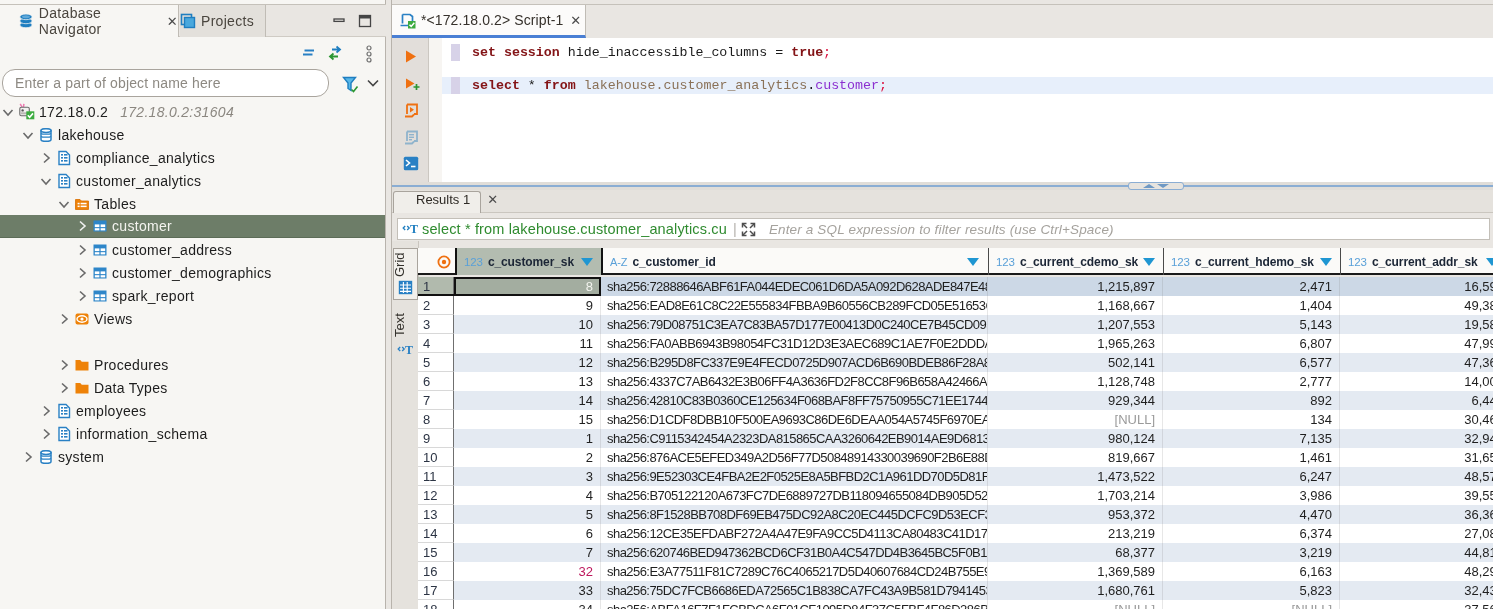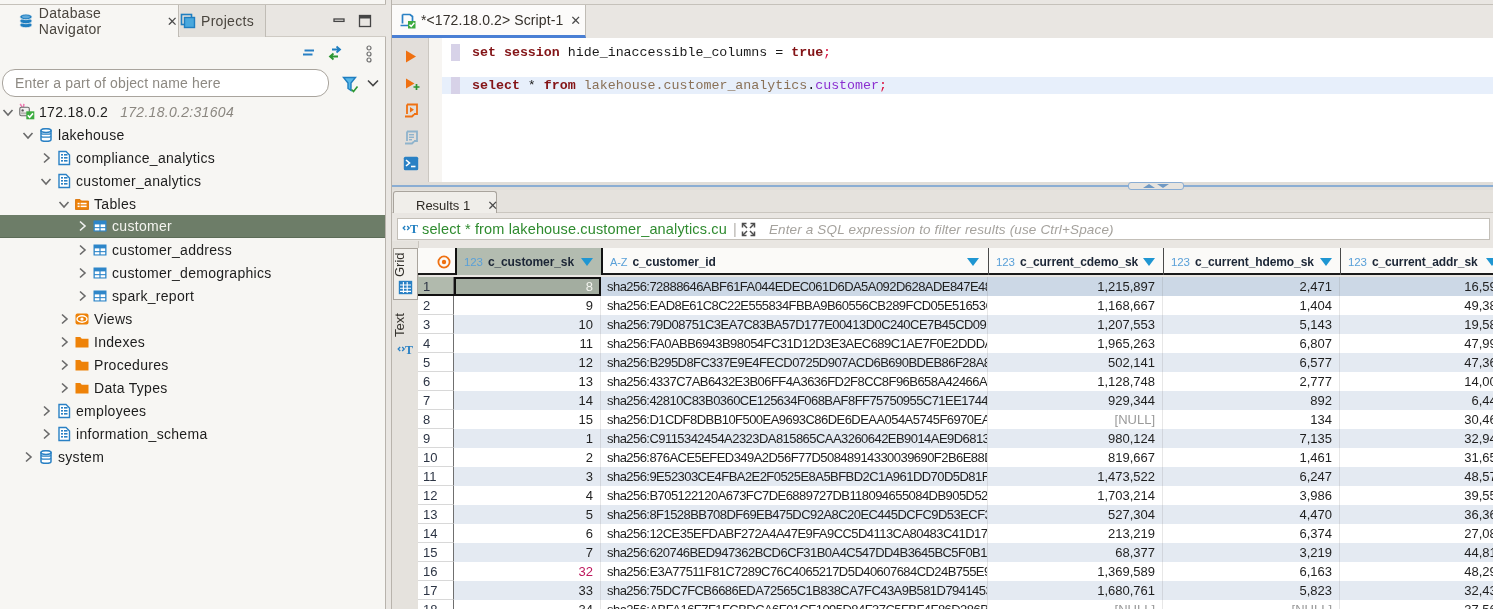--- a/index.html
+++ b/index.html
@@ -50,23 +50,23 @@
 .tbl { color:#8b2fd0; }
 .sc { color:#dc1240; }
 
 #split { position:absolute; left:0; top:182px; width:1102px; height:8px; background:#e0ddd8; }
 #splitline { position:absolute; left:0; top:3px; width:1102px; height:2px; background:#8aadd3; }
 #splitw { position:absolute; left:736px; top:0; width:56px; height:8px; background:#e7e4df;
   border:1px solid #8aadd3; border-radius:3px;}
 
 #rtabs { position:absolute; left:0; top:190px; width:1102px; height:23px; background:#e5e2dd;
   border-bottom:1px solid #cac6bf;}
-#rtab { position:absolute; left:1px; top:1px; width:104px; height:22px; background:#f0eeea;
+#rtab { position:absolute; left:1px; top:1px; width:88px; height:22px; background:#f0eeea;
   border:1px solid #a9a49d; border-bottom:none; border-radius:3px 3px 0 0;
-  display:flex; align-items:flex-end; font-size:13px; color:#2e2a25; padding-left:6px; white-space:nowrap;gap:10px;}
+  display:flex; align-items:flex-start; font-size:13px; color:#2e2a25; padding-left:6px; white-space:nowrap;gap:10px;}
 
 #fbar { position:absolute; left:5px; top:218px; width:1093px; height:22px; background:#ffffff;
   border:1px solid #c3bfb8; display:flex; align-items:center; font-size:14.5px; letter-spacing:0.15px;}
 #ftext { color:#2f8b2f; margin-left:4px; white-space:pre;}
 #fplace { color:#a5a29d; font-style:italic; margin-left:12px; white-space:pre; font-size:13.5px;}
 
 #gstrip { position:absolute; left:0; top:241px; width:27px; height:368px; background:#e5e2dd;
   border-right:1px solid #cac6bf;}
 .gtab { position:absolute; left:1px; width:25px; }
 #gtab1 { top:7px; height:52px; background:#f2f0ec; border:1px solid #a9a49d;}
@@ -274,30 +274,20 @@
         <svg class="tic" width="16" height="16" viewBox="0 0 16 16">
           <polyline points="6,3.5 11,8 6,12.5" fill="none" stroke="#6a6a6a" stroke-width="1.6"></polyline>
         </svg>
         <svg class="tic" width="16" height="16" viewBox="0 0 16 16">
           <rect x="1.5" y="2.5" width="13" height="11" rx="2" fill="#ee8208"></rect>
           <ellipse cx="8" cy="8" rx="5" ry="3.2" fill="none" stroke="#ffffff" stroke-width="1.4"></ellipse>
           <circle cx="8" cy="8" r="1.6" fill="#ffffff"></circle>
         </svg>
         <span class="tlab">Views</span>
       </div>
-<div class="trow" style="top:330px;">
-        <span class="tind" style="width:56px"></span>
-        <svg class="tic" width="16" height="16" viewBox="0 0 16 16">
-          <polyline points="6,3.5 11,8 6,12.5" fill="none" stroke="#6a6a6a" stroke-width="1.6"></polyline>
-        </svg>
-        <svg class="tic" width="16" height="16" viewBox="0 0 16 16">
-          <path d="M1.5 3 H6.2 L7.8 4.8 H14.5 V13.5 H1.5 Z" fill="#ee8208"></path>
-        </svg>
-        <span class="tlab">Indexes</span>
-      </div>
 <div class="trow" style="top:353px;">
         <span class="tind" style="width:56px"></span>
         <svg class="tic" width="16" height="16" viewBox="0 0 16 16">
           <polyline points="6,3.5 11,8 6,12.5" fill="none" stroke="#6a6a6a" stroke-width="1.6"></polyline>
         </svg>
         <svg class="tic" width="16" height="16" viewBox="0 0 16 16">
           <path d="M1.5 3 H6.2 L7.8 4.8 H14.5 V13.5 H1.5 Z" fill="#ee8208"></path>
         </svg>
         <span class="tlab">Procedures</span>
       </div>
@@ -561,21 +551,21 @@
     <div class="c r" style="left:454px;width:147px;background:#ffffff;color:#1f1f1f;">4</div>
     <div class="c l" style="left:601px;width:387px;background:#ffffff;">sha256:B705122120A673FC7DE6889727DB118094655084DB905D5276C13EA804</div>
     <div class="c r" style="left:988px;width:175px;background:#ffffff;">1,703,214</div>
     <div class="c r" style="left:1163px;width:177px;background:#ffffff;">3,986</div>
     <div class="c r" style="left:1340px;width:172px;background:#ffffff;">39,551</div>
   </div>
 <div class="grow" style="top:505px;">
     <div class="c num" style="left:418px;width:36px;background:#ffffff;">13</div>
     <div class="c r" style="left:454px;width:147px;background:#e4eaf2;color:#1f1f1f;">5</div>
     <div class="c l" style="left:601px;width:387px;background:#e4eaf2;">sha256:8F1528BB708DF69EB475DC92A8C20EC445DCFC9D53ECF34B1D02E78A65</div>
-    <div class="c r" style="left:988px;width:175px;background:#e4eaf2;">527,304</div>
+    <div class="c r" style="left:988px;width:175px;background:#e4eaf2;">953,372</div>
     <div class="c r" style="left:1163px;width:177px;background:#e4eaf2;">4,470</div>
     <div class="c r" style="left:1340px;width:172px;background:#e4eaf2;">36,365</div>
   </div>
 <div class="grow" style="top:524px;">
     <div class="c num" style="left:418px;width:36px;background:#ffffff;">14</div>
     <div class="c r" style="left:454px;width:147px;background:#ffffff;color:#1f1f1f;">6</div>
     <div class="c l" style="left:601px;width:387px;background:#ffffff;">sha256:12CE35EFDABF272A4A47E9FA9CC5D4113CA80483C41D17C86E20B5F7D4</div>
     <div class="c r" style="left:988px;width:175px;background:#ffffff;">213,219</div>
     <div class="c r" style="left:1163px;width:177px;background:#ffffff;">6,374</div>
     <div class="c r" style="left:1340px;width:172px;background:#ffffff;">27,081</div>

